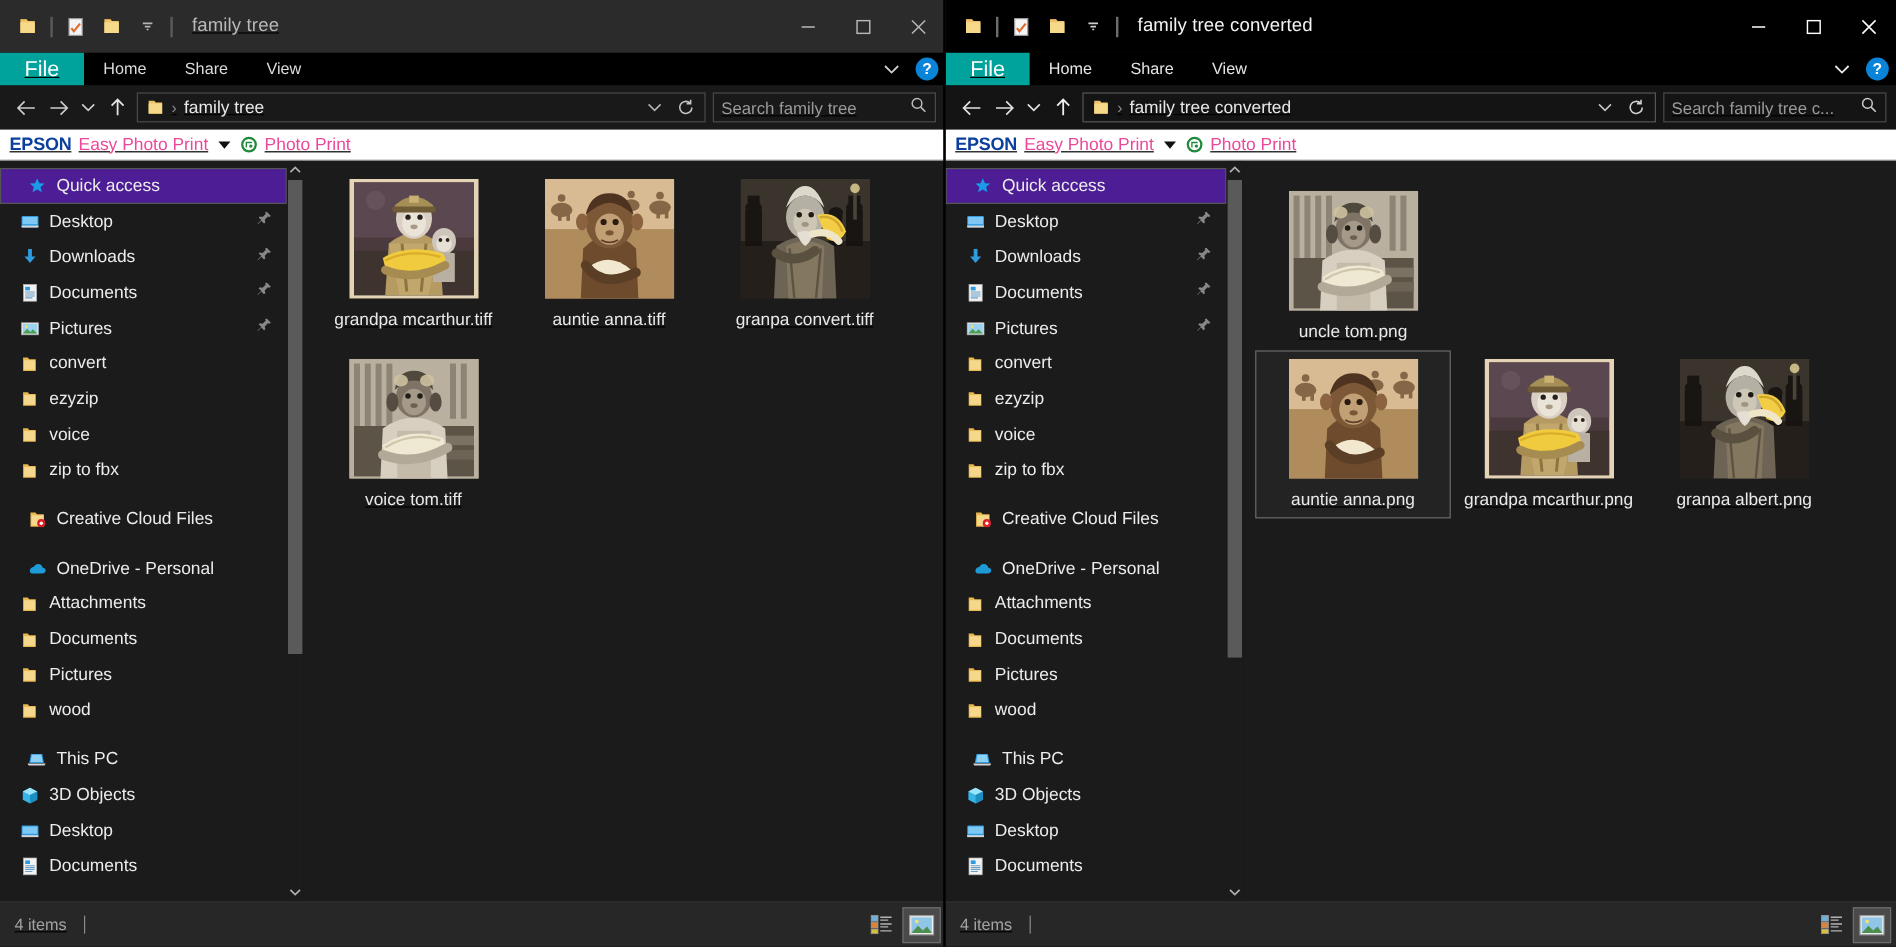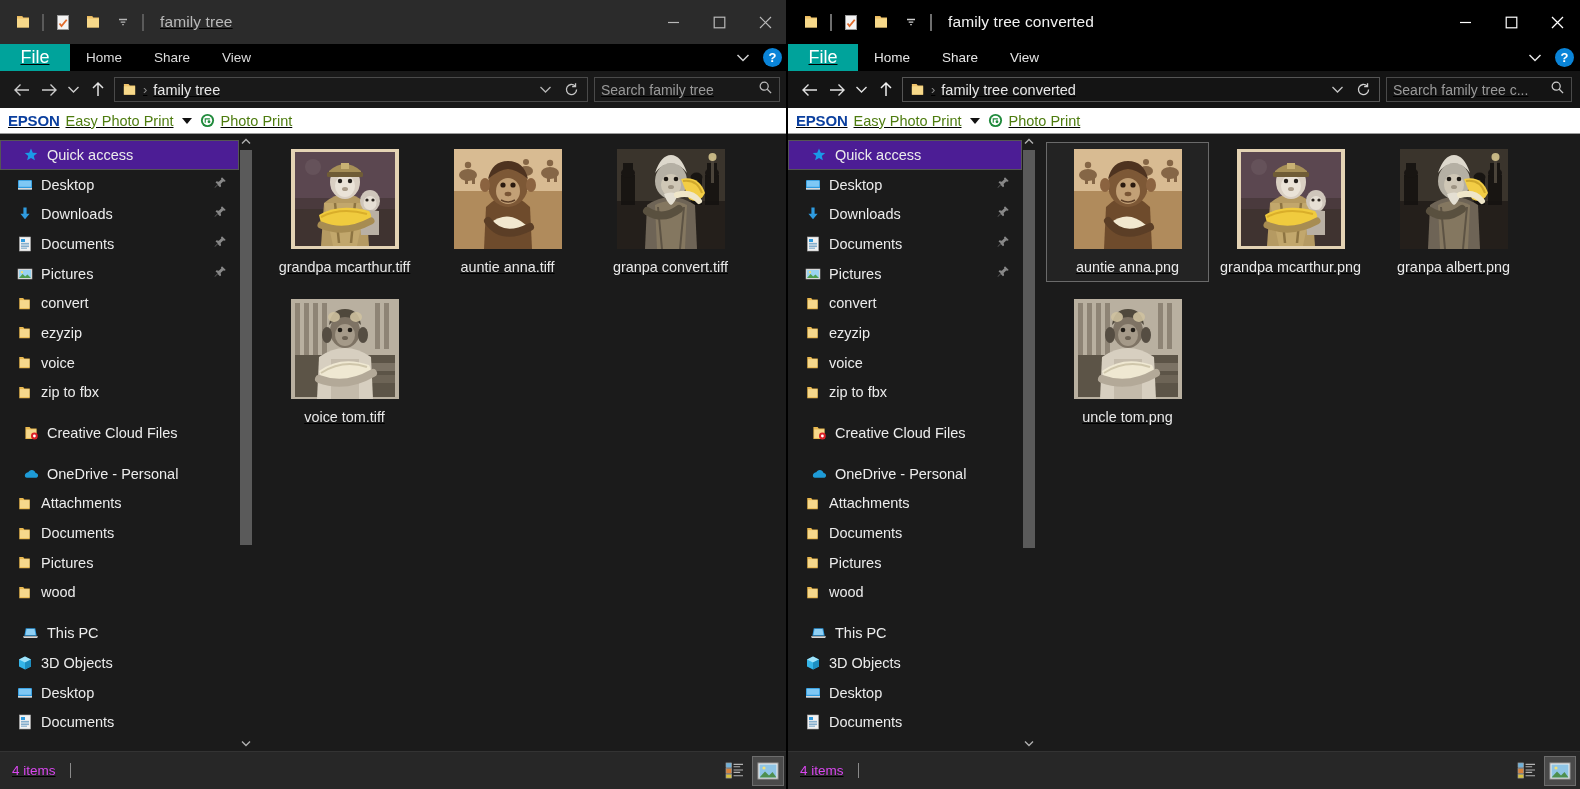--- a/index.html
+++ b/index.html
@@ -81,21 +81,21 @@
   }
   .win-right .searchbox { width: 186px; }
   .searchbox .ph { color: #9a9a9a; font-size: 14px; white-space: nowrap; overflow: hidden; flex: 1; }
 
   
   .epsonbar {
     height: 26px; background: #ffffff; display: flex; align-items: center; padding-left: 8px; gap: 6px; flex: none;
     border-bottom: 1px solid #9b9b9b;
   }
   .epson-logo { color: #0b3f9e; font-size: 15px; font-weight: bold; letter-spacing: -.2px; }
-  .epson-txt { color: #4d7c0f; font-size: 14.5px; }
+  .epson-txt { color: #ec4899; font-size: 14.5px; }
   .epson-caret { width: 0; height: 0; border-left: 5px solid transparent; border-right: 5px solid transparent; border-top: 6px solid #111; margin: 0 2px; }
   .epson-globe { width: 15px; height: 15px; }
 
   
   .body { flex: 1; display: flex; min-height: 0; position: relative; }
 
   
   .sidebar {
     width: 253px; flex: none; background: #1b1b1b; position: relative;
     overflow: hidden;
@@ -128,21 +128,21 @@
   .thumb { width: 108px; height: 100px; flex: none; position: relative; overflow: hidden; }
   .thumb svg { display: block; width: 100%; height: 100%; }
   .fname { margin-top: 9px; color: #e9e9e9; font-size: 14.4px; text-align: center; line-height: 1.32; word-break: break-word; }
 
   
   .statusbar {
     height: 38px; flex: none; background: #272727; display: flex; align-items: center;
     padding: 0 4px 0 12px; border-top: 1px solid #333;
   }
   .win-right .statusbar { background: #272727; }
-  .status-text { color: #d946ef; font-size: 13.5px; }
+  .status-text { color: #a3a3a3; font-size: 13.5px; }
   .status-sep { width: 1px; height: 15px; background: #8a8a8a; margin-left: 14px; }
   .viewbtns { margin-left: auto; display: flex; align-items: center; gap: 2px; }
   .viewbtn { width: 32px; height: 30px; display: flex; align-items: center; justify-content: center; }
   .viewbtn.active { background: #4a4a4a; outline: 1px solid #6d6d6d; outline-offset: -1px; }
 
   .win-divider { position: absolute; left: 786px; top: 0; width: 2px; height: 789px; background: #000; z-index: 5; }
 </style>
 </head>
 <body>
 
@@ -1053,20 +1053,58 @@
           <div class="sb-thumb" style="top:16px;height:398px;"></div>
           <div class="sb-arrow" style="position:absolute;bottom:0;left:0;width:14px;">
             <svg width="10" height="7" viewBox="0 0 10 7">
                 <path d="M1 1.5L5 5.5l4-4" stroke="#b0b0b0" stroke-width="1.4" fill="none"></path>
               </svg>
           </div>
         </div>
       </div>
 
       <div class="content">
+        <div class="grid" style="margin-top:10px;">
+          <div class="tile">
+            <div class="thumb">
+              <svg viewBox="0 0 108 100" preserveAspectRatio="none">
+                <rect width="108" height="100" fill="#cbc2ae"></rect>
+                <rect width="108" height="100" fill="#b9b0a0"></rect>
+                <g fill="#8e8475">
+                  <rect x="4" y="4" width="5" height="52"></rect>
+                    <rect x="13" y="4" width="5" height="52"></rect>
+                    <rect x="22" y="4" width="5" height="52"></rect>
+                    <rect x="31" y="4" width="5" height="52"></rect>
+                  <rect x="84" y="4" width="5" height="46"></rect>
+                    <rect x="93" y="4" width="5" height="46"></rect>
+                </g>
+                <rect x="4" y="56" width="100" height="42" fill="#5c5447"></rect>
+                <rect x="70" y="64" width="34" height="8" fill="#7b7264"></rect>
+                <rect x="70" y="76" width="34" height="8" fill="#6d6456"></rect>
+                <path d="M26 100 L28 58 Q54 40 80 58 L82 100Z" fill="#d7cfc0"></path>
+                <path d="M40 60 L40 100 L68 100 L68 60Z" fill="#c4bbab"></path>
+                <ellipse cx="54" cy="32" rx="15" ry="17" fill="#7e7364"></ellipse>
+                <ellipse cx="54" cy="36" rx="10" ry="11" fill="#a59a89"></ellipse>
+                <circle cx="49" cy="31" r="2.3" fill="#201c16"></circle>
+                  <circle cx="59" cy="31" r="2.3" fill="#201c16"></circle>
+                <ellipse cx="54" cy="39" rx="3" ry="2" fill="#6b6153"></ellipse>
+                <path d="M38 26 Q40 10 54 10 Q68 10 70 26 Q62 18 54 18 Q46 18 38 26Z" fill="#4f483c"></path>
+                <ellipse cx="43" cy="18" rx="6" ry="5" fill="#cfc2a0" opacity=".9"></ellipse>
+                  <ellipse cx="65" cy="18" rx="6" ry="5" fill="#cfc2a0" opacity=".9"></ellipse>
+                <ellipse cx="36" cy="36" rx="5" ry="8" fill="#554d42"></ellipse>
+                  <ellipse cx="72" cy="36" rx="5" ry="8" fill="#554d42"></ellipse>
+                <path d="M28 72 Q50 56 78 66 Q84 76 70 80 Q46 86 30 78Z" fill="#efe8d2"></path>
+                <path d="M30 74 Q52 60 76 68" stroke="#cfc6ab" stroke-width="2" fill="none"></path>
+                <path d="M28 80 Q54 90 82 74" stroke="#b3a998" stroke-width="8" fill="none" stroke-linecap="round"></path>
+              </svg>
+            </div>
+            <div class="fname">uncle tom.png</div>
+          </div>
+        </div>
+
         <div class="grid">
           <div class="tile selected">
             <div class="thumb">
               <svg viewBox="0 0 108 100" preserveAspectRatio="none">
                 <rect width="108" height="100" fill="#c9a779"></rect>
                 <rect y="0" width="108" height="42" fill="#d8bb92"></rect>
                 <rect y="42" width="108" height="58" fill="#b08b5c"></rect>
                 <g fill="#6a4a2d" opacity=".75">
                   <ellipse cx="14" cy="26" rx="9" ry="6"></ellipse>
                     <rect x="11" y="26" width="3" height="9"></rect>
@@ -1158,58 +1196,20 @@
                 <path d="M47 45 Q54 42 61 45 Q58 54 54 56 Q50 54 47 45Z" fill="#e4dfd2"></path>
                 <path d="M64 30 Q82 26 88 44 Q82 56 72 50" fill="#f2cd45"></path>
                 <path d="M66 32 Q80 30 85 44" stroke="#cfa82c" stroke-width="2" fill="none"></path>
                 <path d="M60 46 Q74 42 82 52" stroke="#efe6c9" stroke-width="6" fill="none" stroke-linecap="round"></path>
                 <path d="M30 62 Q46 72 62 60" stroke="#59503f" stroke-width="8" fill="none" stroke-linecap="round"></path>
               </svg>
             </div>
             <div class="fname">granpa albert.png</div>
           </div>
         </div>
-
-        <div class="grid" style="margin-top:10px;">
-          <div class="tile">
-            <div class="thumb">
-              <svg viewBox="0 0 108 100" preserveAspectRatio="none">
-                <rect width="108" height="100" fill="#cbc2ae"></rect>
-                <rect width="108" height="100" fill="#b9b0a0"></rect>
-                <g fill="#8e8475">
-                  <rect x="4" y="4" width="5" height="52"></rect>
-                    <rect x="13" y="4" width="5" height="52"></rect>
-                    <rect x="22" y="4" width="5" height="52"></rect>
-                    <rect x="31" y="4" width="5" height="52"></rect>
-                  <rect x="84" y="4" width="5" height="46"></rect>
-                    <rect x="93" y="4" width="5" height="46"></rect>
-                </g>
-                <rect x="4" y="56" width="100" height="42" fill="#5c5447"></rect>
-                <rect x="70" y="64" width="34" height="8" fill="#7b7264"></rect>
-                <rect x="70" y="76" width="34" height="8" fill="#6d6456"></rect>
-                <path d="M26 100 L28 58 Q54 40 80 58 L82 100Z" fill="#d7cfc0"></path>
-                <path d="M40 60 L40 100 L68 100 L68 60Z" fill="#c4bbab"></path>
-                <ellipse cx="54" cy="32" rx="15" ry="17" fill="#7e7364"></ellipse>
-                <ellipse cx="54" cy="36" rx="10" ry="11" fill="#a59a89"></ellipse>
-                <circle cx="49" cy="31" r="2.3" fill="#201c16"></circle>
-                  <circle cx="59" cy="31" r="2.3" fill="#201c16"></circle>
-                <ellipse cx="54" cy="39" rx="3" ry="2" fill="#6b6153"></ellipse>
-                <path d="M38 26 Q40 10 54 10 Q68 10 70 26 Q62 18 54 18 Q46 18 38 26Z" fill="#4f483c"></path>
-                <ellipse cx="43" cy="18" rx="6" ry="5" fill="#cfc2a0" opacity=".9"></ellipse>
-                  <ellipse cx="65" cy="18" rx="6" ry="5" fill="#cfc2a0" opacity=".9"></ellipse>
-                <ellipse cx="36" cy="36" rx="5" ry="8" fill="#554d42"></ellipse>
-                  <ellipse cx="72" cy="36" rx="5" ry="8" fill="#554d42"></ellipse>
-                <path d="M28 72 Q50 56 78 66 Q84 76 70 80 Q46 86 30 78Z" fill="#efe8d2"></path>
-                <path d="M30 74 Q52 60 76 68" stroke="#cfc6ab" stroke-width="2" fill="none"></path>
-                <path d="M28 80 Q54 90 82 74" stroke="#b3a998" stroke-width="8" fill="none" stroke-linecap="round"></path>
-              </svg>
-            </div>
-            <div class="fname">uncle tom.png</div>
-          </div>
-        </div>
       </div>
     </div>
 
     <div class="statusbar">
       <span class="status-text">4 items</span>
       <span class="status-sep"></span>
       <span class="viewbtns">
         <span class="viewbtn">
           <svg width="19" height="17" viewBox="0 0 20 18">
               <rect x="1" y="1" width="6" height="5" fill="#6fb0d8" stroke="#9a9a9a" stroke-width=".7"></rect>

